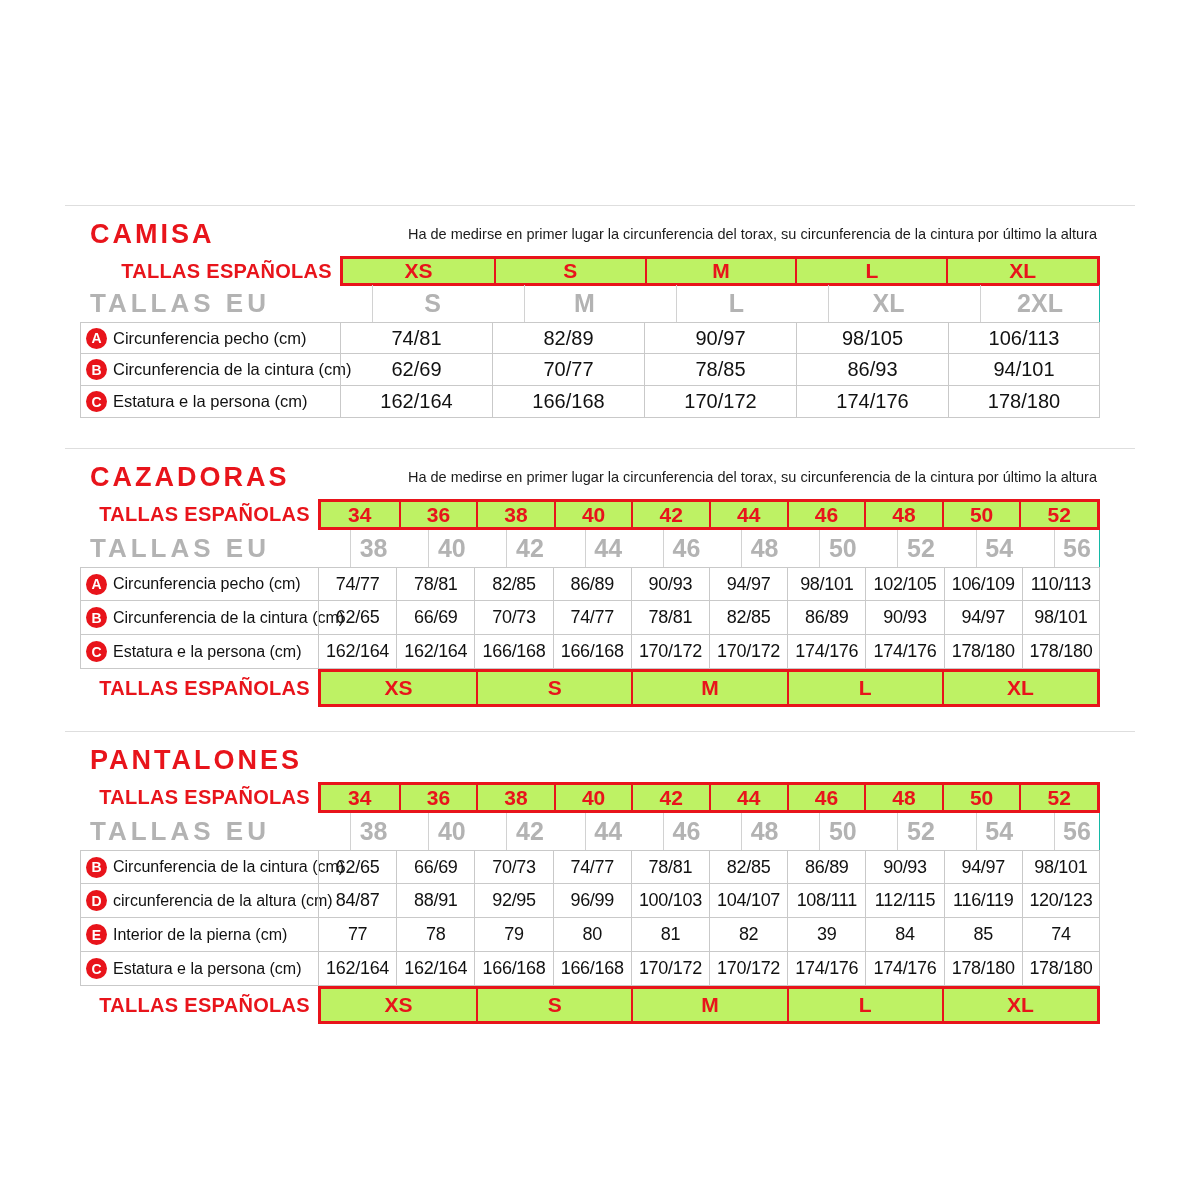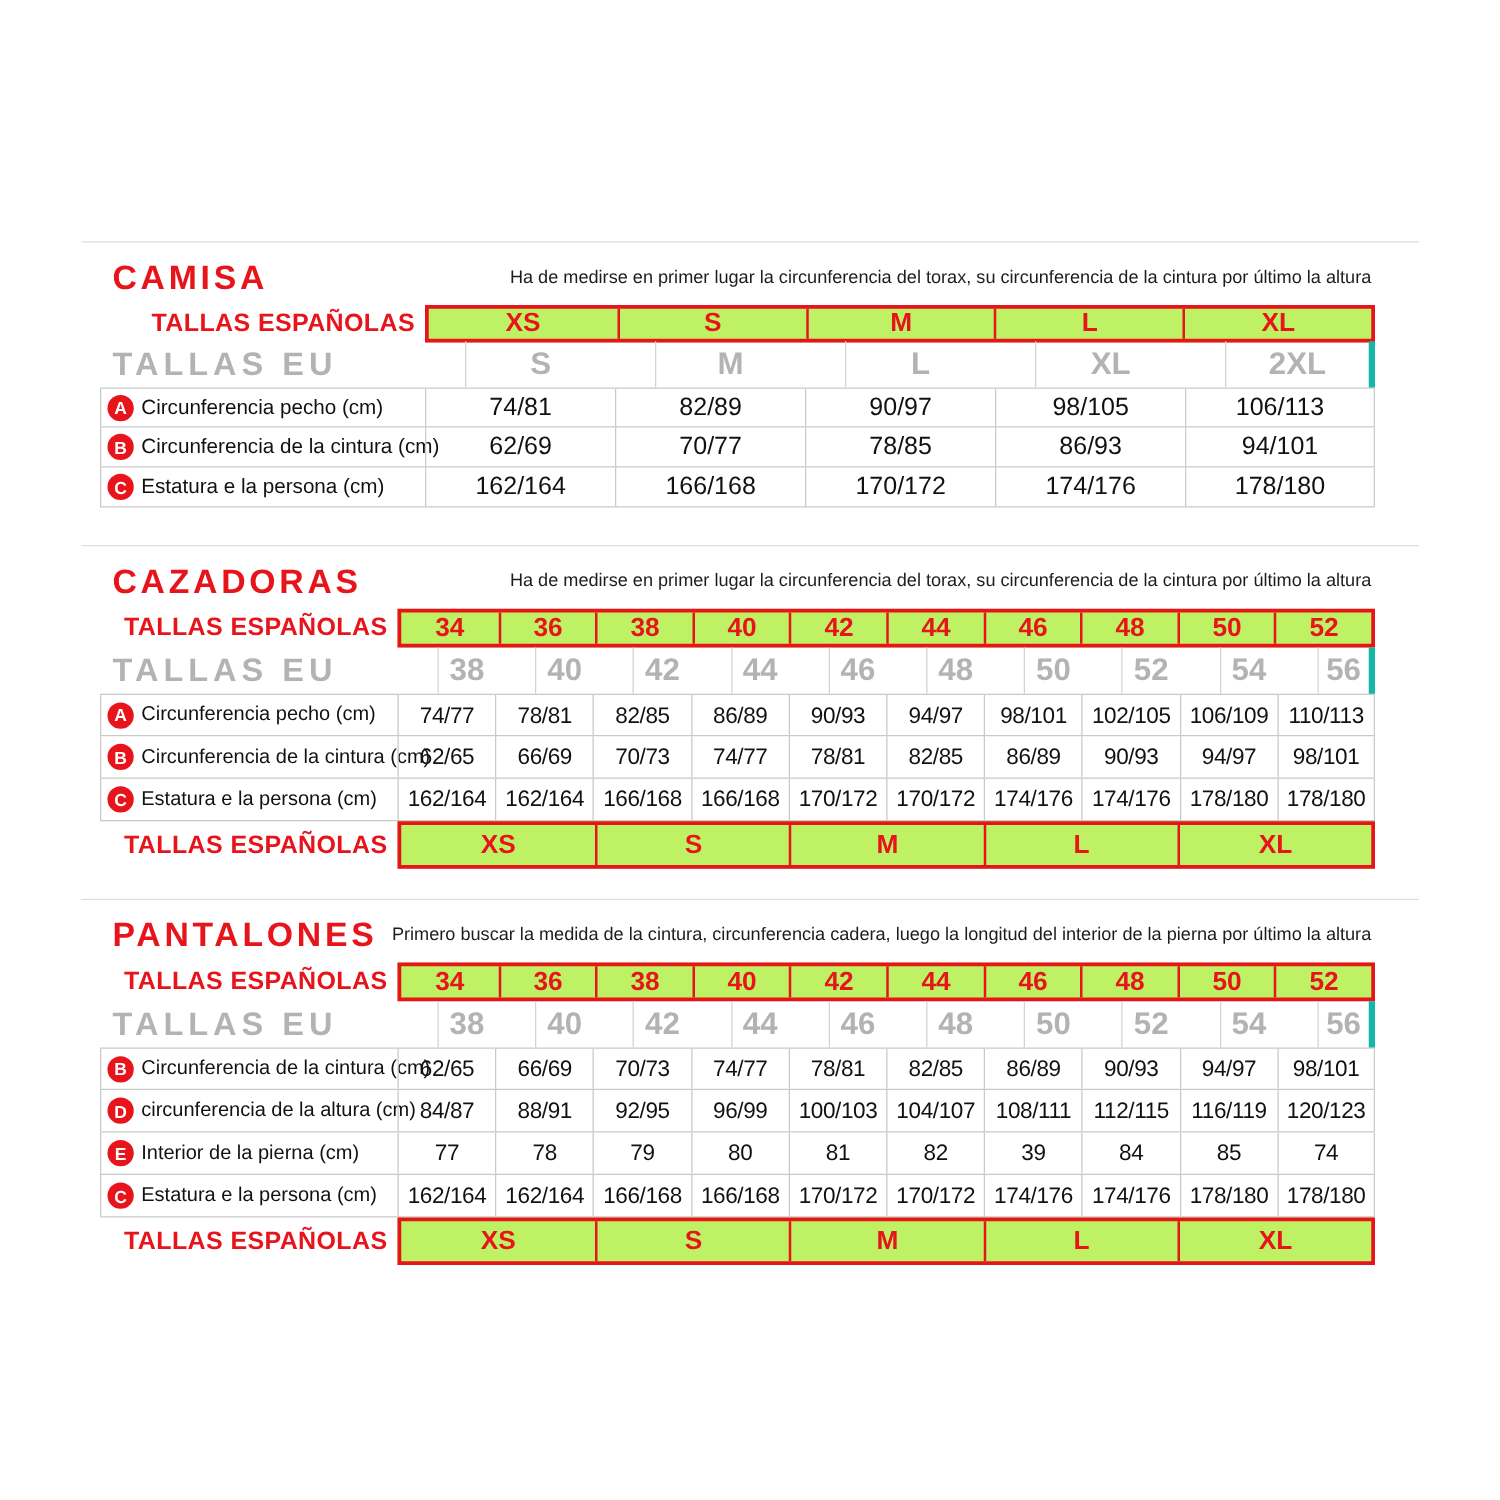--- a/index.html
+++ b/index.html
@@ -5,21 +5,21 @@
   * { margin:0; padding:0; box-sizing:border-box; }
   html,body { background:#fff; }
   body { font-family:"Liberation Sans", sans-serif; }
   .canvas {
     position:relative; width:1200px; height:1200px; background:#fff;
     overflow:hidden; margin:0 auto;
   }
   .content { position:absolute; left:65px; top:193px; width:1070px; }
 
   .size-section { border-top:1px solid #dedede; padding-top:9px; }
-  .size-section.s1 { margin-bottom:30px; }
+  .size-section.s1 { margin-bottom:30px;margin-top:12px; }
   .size-section.s2 { margin-bottom:24px; }
 
   .section-head {
     display:flex; align-items:center; justify-content:space-between;
     padding:0 38px 0 25px; height:38px; margin-bottom:3px;
   }
   .section-title {
     color:var(--red); font-size:27px; font-weight:bold; letter-spacing:3px;
     line-height:1;
   }
@@ -61,21 +61,21 @@
   
   .eu-row { height:37px;gap:32px; }
   .eu-label {
     justify-content:flex-start; padding-left:10px;
     color:var(--gray); font-weight:bold; font-size:26px; letter-spacing:4px;
   }
   .eu-cell {
     color:var(--gray); font-weight:bold; font-size:25px;
     border-left:1px solid #d2d2d2;
   }
-  .eu-cell:last-child { border-right:5px solid #14b8a6; }
+  .eu-cell:last-child { border-right:1px solid #14b8a6; }
 
   
   .data-row { border-bottom:1px solid var(--grid); height:32px; }
   .tbl-10 .data-row { height:34px; }
   .data-row.first { border-top:1px solid var(--grid); }
   .label-cell {
     justify-content:flex-start; padding-left:5px;
     border-left:1px solid var(--grid);
   }
   .value-cell { border-left:1px solid var(--grid); color:#111; }
@@ -248,21 +248,20 @@
               <div class="cell red-cell">L</div>
               <div class="cell red-cell">XL</div>
             </div>
           </div>
         </div>
     </section>
 
     <section class="size-section s3">
       <div class="section-head">
         <h2 class="section-title">PANTALONES</h2>
-        <p class="section-note">Primero buscar la medida de la cintura, circunferencia cadera, luego la longitud del interior de la pierna por último la altura</p>
       </div>
       <div class="tbl tbl-10">
           <div class="row header-row">
             <div class="cell h-label">TALLAS ESPAÑOLAS</div>
             <div class="red-box">
               <div class="cell red-cell">34</div>
               <div class="cell red-cell">36</div>
               <div class="cell red-cell">38</div>
               <div class="cell red-cell">40</div>
               <div class="cell red-cell">42</div>

